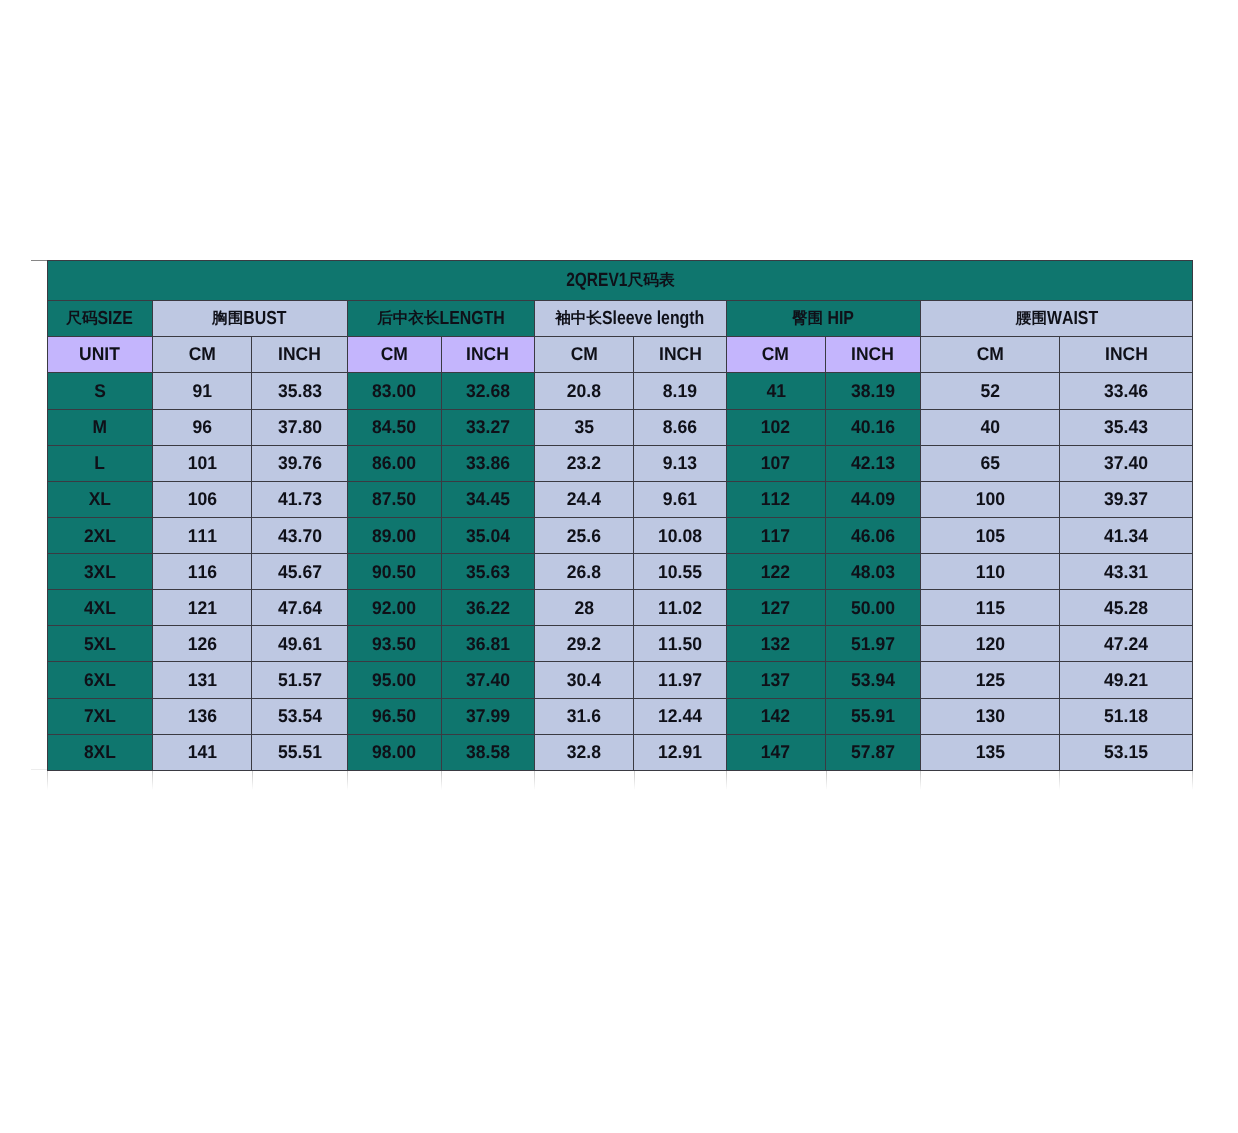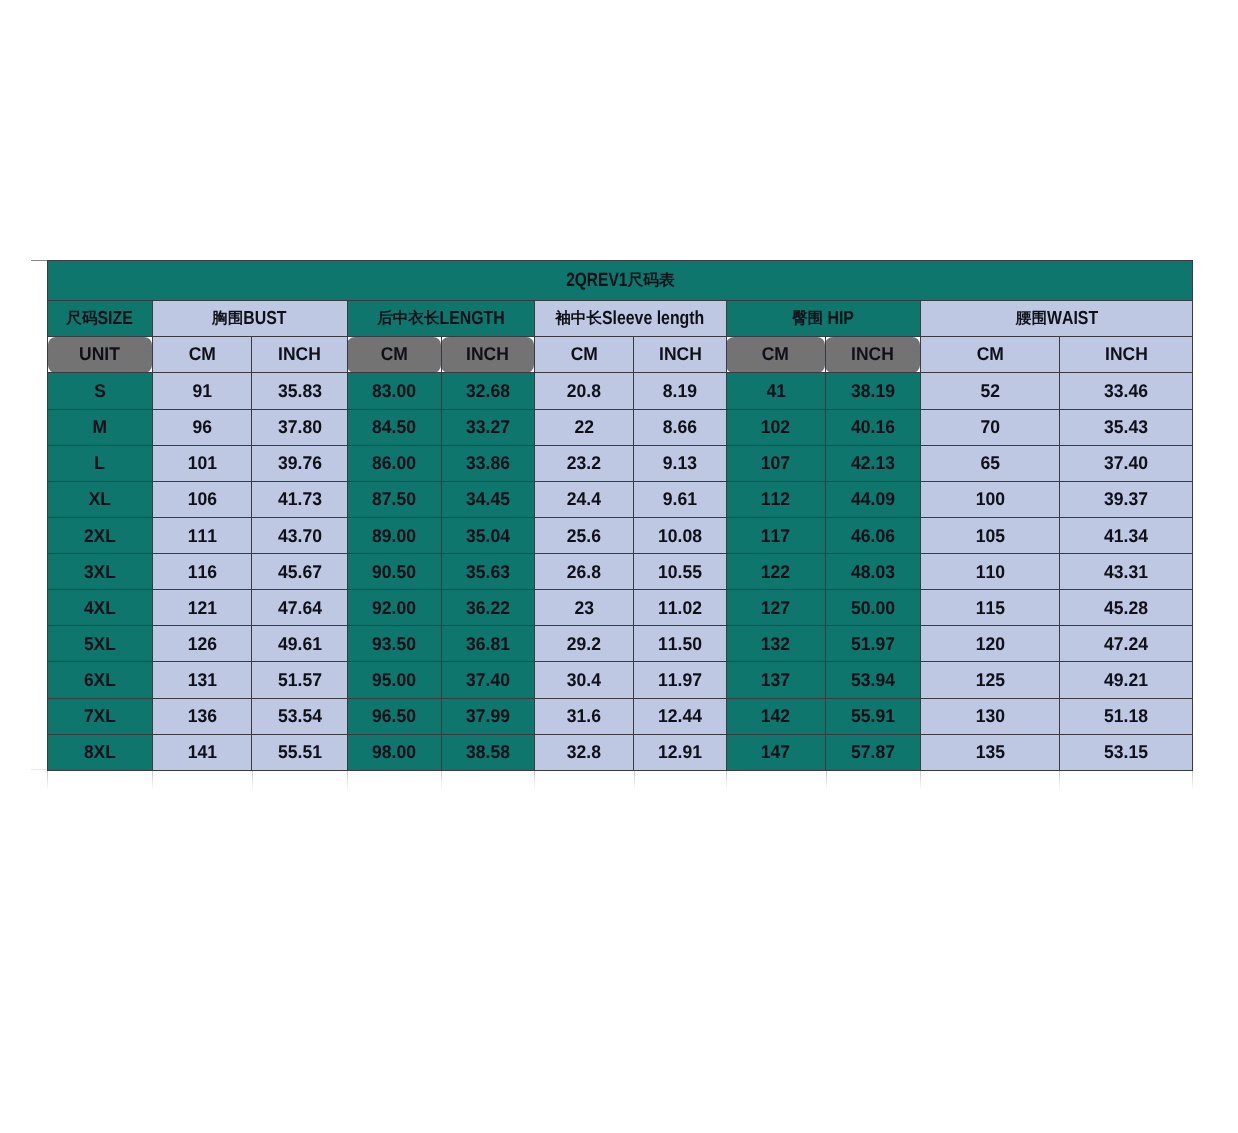--- a/index.html
+++ b/index.html
@@ -11,21 +11,21 @@
 .sheet{position:absolute;left:0;top:0;width:1238px;height:1133px;background:#ffffff;}
 .glines{position:absolute;left:0;top:0;width:1238px;height:1133px;pointer-events:none;}
 .gv{position:absolute;width:1px;background:linear-gradient(to bottom,#c9c9c9 0%,#e6e6e6 55%,#ffffff 100%);}
 .gstub{position:absolute;height:1px;}
 .szt{position:absolute;left:47px;top:260px;border-collapse:collapse;
      table-layout:fixed;width:1145px;}
 .szt td{border:1.55px solid #3a3a42;text-align:center;vertical-align:middle;
         color:#0f1018;padding:0;line-height:1;overflow:hidden;white-space:nowrap;}
 .f-white{background:#0f766e;}
 .f-blue{background:#bec8e2;}
-.f-gray{background:#737373;border-radius:8px;}
+.f-gray{background:#c4b5fd;}
 .r-title td{height:39px;}
 .r-group td{height:35.3px;}
 .r-unit td{height:35.2px;}
 .r-data td{height:35.13px;}
 .tx{display:inline-block;font-weight:bold;will-change:opacity;white-space:pre;
     --sx:0.80;--cjkw:15.8px;--cjkh:15.6px;
     transform:scaleX(var(--sx));transform-origin:center center;}
 .tx .lat{font-style:normal;font-weight:inherit;}
 .tx .cjk{display:inline-block;font-style:normal;font-weight:inherit;
          font-size:calc(var(--cjkw) / var(--sx));
@@ -108,25 +108,25 @@
 <td class="c-val f-white"><span class="tx"><i class="lat">38.19</i></span></td>
 <td class="c-val f-blue"><span class="tx"><i class="lat">52</i></span></td>
 <td class="c-val f-blue"><span class="tx"><i class="lat">33.46</i></span></td>
 </tr>
 <tr class="r-data">
 <td class="c-size f-white"><span class="tx"><i class="lat">M</i></span></td>
 <td class="c-val f-blue"><span class="tx"><i class="lat">96</i></span></td>
 <td class="c-val f-blue"><span class="tx"><i class="lat">37.80</i></span></td>
 <td class="c-val f-white"><span class="tx"><i class="lat">84.50</i></span></td>
 <td class="c-val f-white"><span class="tx"><i class="lat">33.27</i></span></td>
-<td class="c-val f-blue"><span class="tx"><i class="lat">22</i></span></td>
+<td class="c-val f-blue"><span class="tx"><i class="lat">35</i></span></td>
 <td class="c-val f-blue"><span class="tx"><i class="lat">8.66</i></span></td>
 <td class="c-val f-white"><span class="tx"><i class="lat">102</i></span></td>
 <td class="c-val f-white"><span class="tx"><i class="lat">40.16</i></span></td>
-<td class="c-val f-blue"><span class="tx"><i class="lat">70</i></span></td>
+<td class="c-val f-blue"><span class="tx"><i class="lat">40</i></span></td>
 <td class="c-val f-blue"><span class="tx"><i class="lat">35.43</i></span></td>
 </tr>
 <tr class="r-data">
 <td class="c-size f-white"><span class="tx"><i class="lat">L</i></span></td>
 <td class="c-val f-blue"><span class="tx"><i class="lat">101</i></span></td>
 <td class="c-val f-blue"><span class="tx"><i class="lat">39.76</i></span></td>
 <td class="c-val f-white"><span class="tx"><i class="lat">86.00</i></span></td>
 <td class="c-val f-white"><span class="tx"><i class="lat">33.86</i></span></td>
 <td class="c-val f-blue"><span class="tx"><i class="lat">23.2</i></span></td>
 <td class="c-val f-blue"><span class="tx"><i class="lat">9.13</i></span></td>
@@ -173,21 +173,21 @@
 <td class="c-val f-white"><span class="tx"><i class="lat">48.03</i></span></td>
 <td class="c-val f-blue"><span class="tx"><i class="lat">110</i></span></td>
 <td class="c-val f-blue"><span class="tx"><i class="lat">43.31</i></span></td>
 </tr>
 <tr class="r-data">
 <td class="c-size f-white"><span class="tx"><i class="lat">4XL</i></span></td>
 <td class="c-val f-blue"><span class="tx"><i class="lat">121</i></span></td>
 <td class="c-val f-blue"><span class="tx"><i class="lat">47.64</i></span></td>
 <td class="c-val f-white"><span class="tx"><i class="lat">92.00</i></span></td>
 <td class="c-val f-white"><span class="tx"><i class="lat">36.22</i></span></td>
-<td class="c-val f-blue"><span class="tx"><i class="lat">23</i></span></td>
+<td class="c-val f-blue"><span class="tx"><i class="lat">28</i></span></td>
 <td class="c-val f-blue"><span class="tx"><i class="lat">11.02</i></span></td>
 <td class="c-val f-white"><span class="tx"><i class="lat">127</i></span></td>
 <td class="c-val f-white"><span class="tx"><i class="lat">50.00</i></span></td>
 <td class="c-val f-blue"><span class="tx"><i class="lat">115</i></span></td>
 <td class="c-val f-blue"><span class="tx"><i class="lat">45.28</i></span></td>
 </tr>
 <tr class="r-data">
 <td class="c-size f-white"><span class="tx"><i class="lat">5XL</i></span></td>
 <td class="c-val f-blue"><span class="tx"><i class="lat">126</i></span></td>
 <td class="c-val f-blue"><span class="tx"><i class="lat">49.61</i></span></td>

